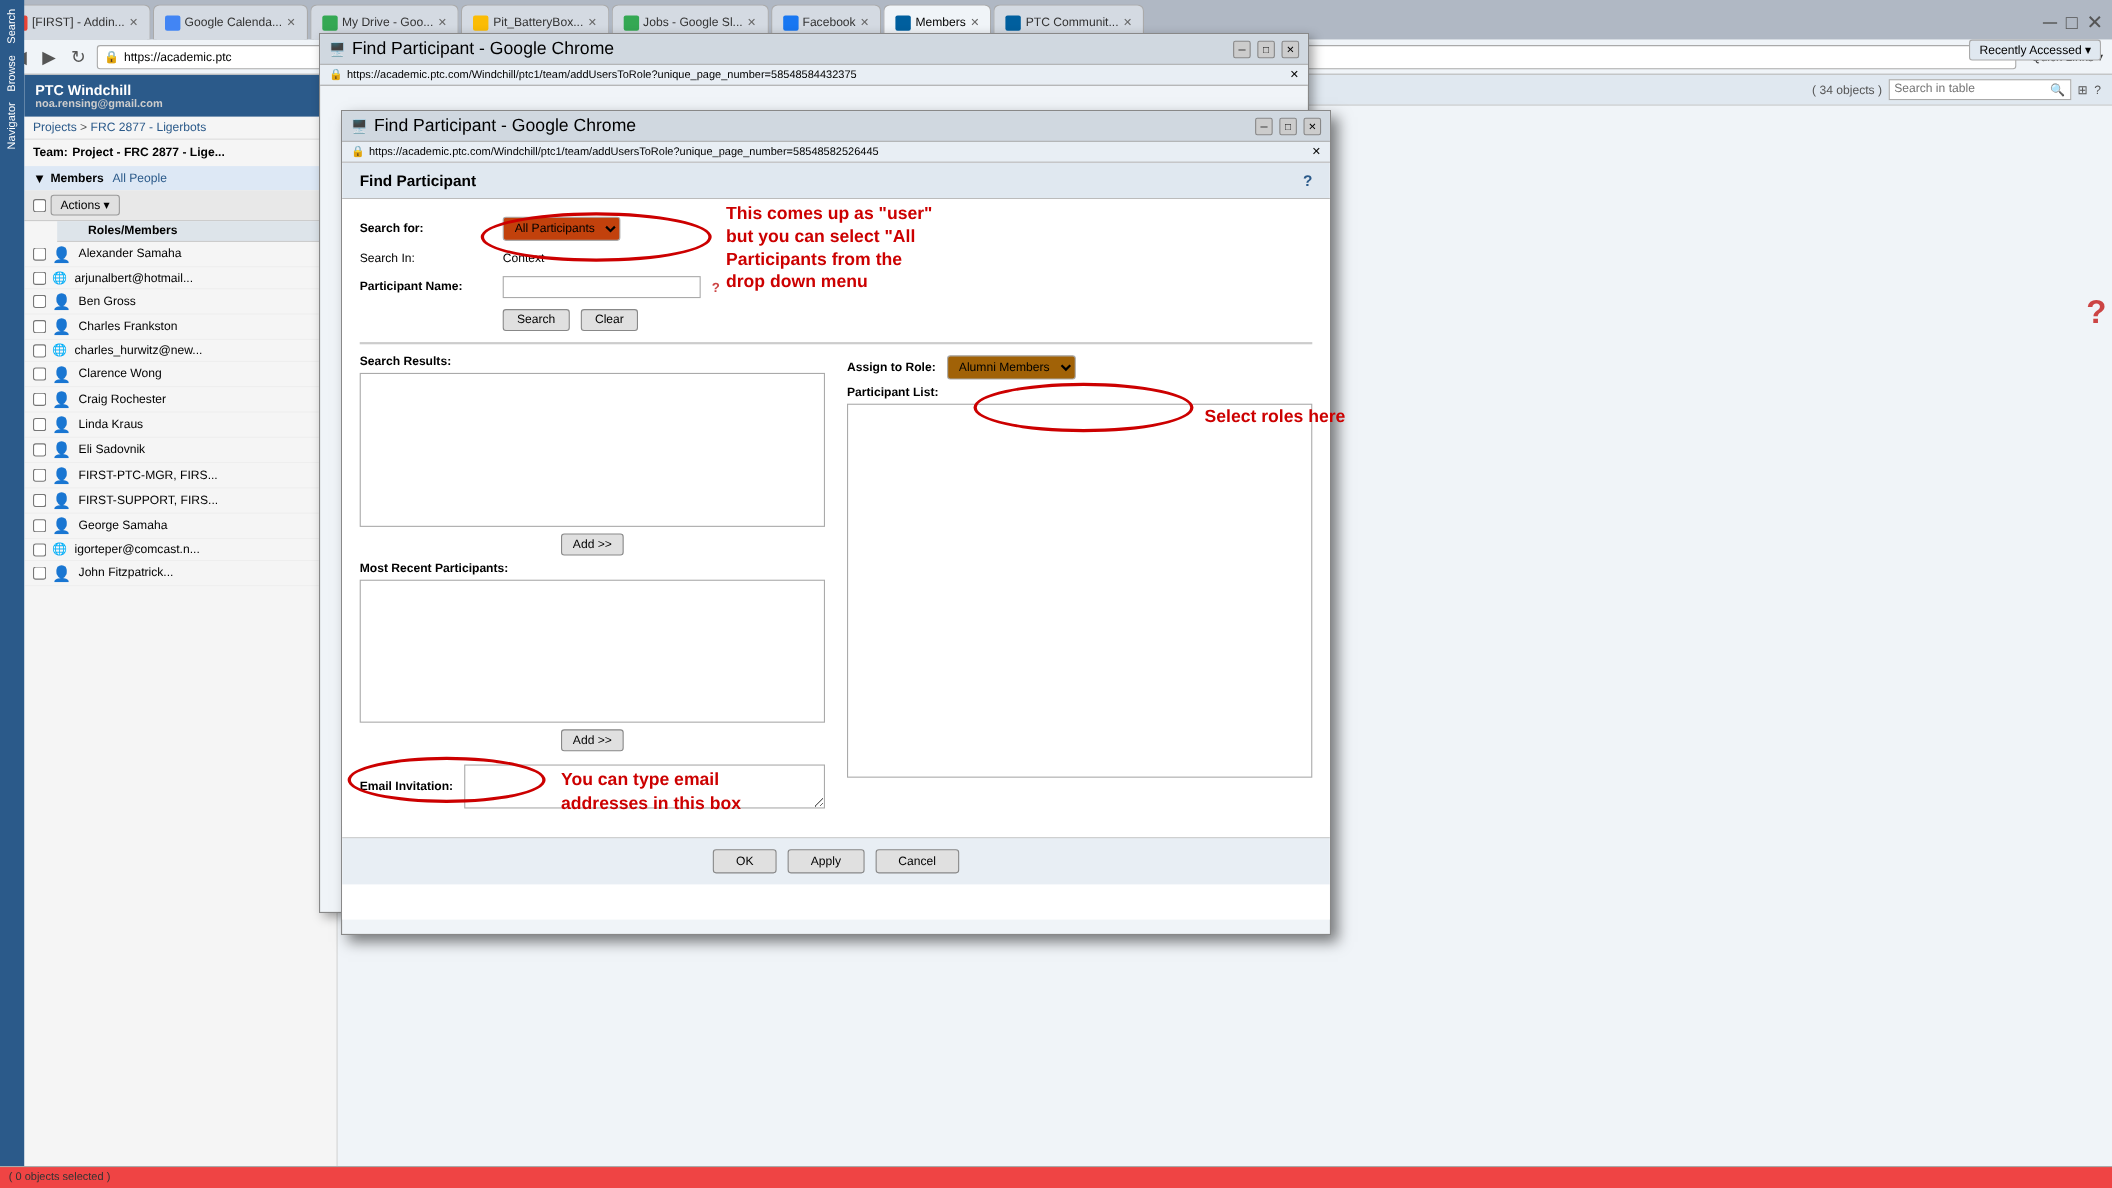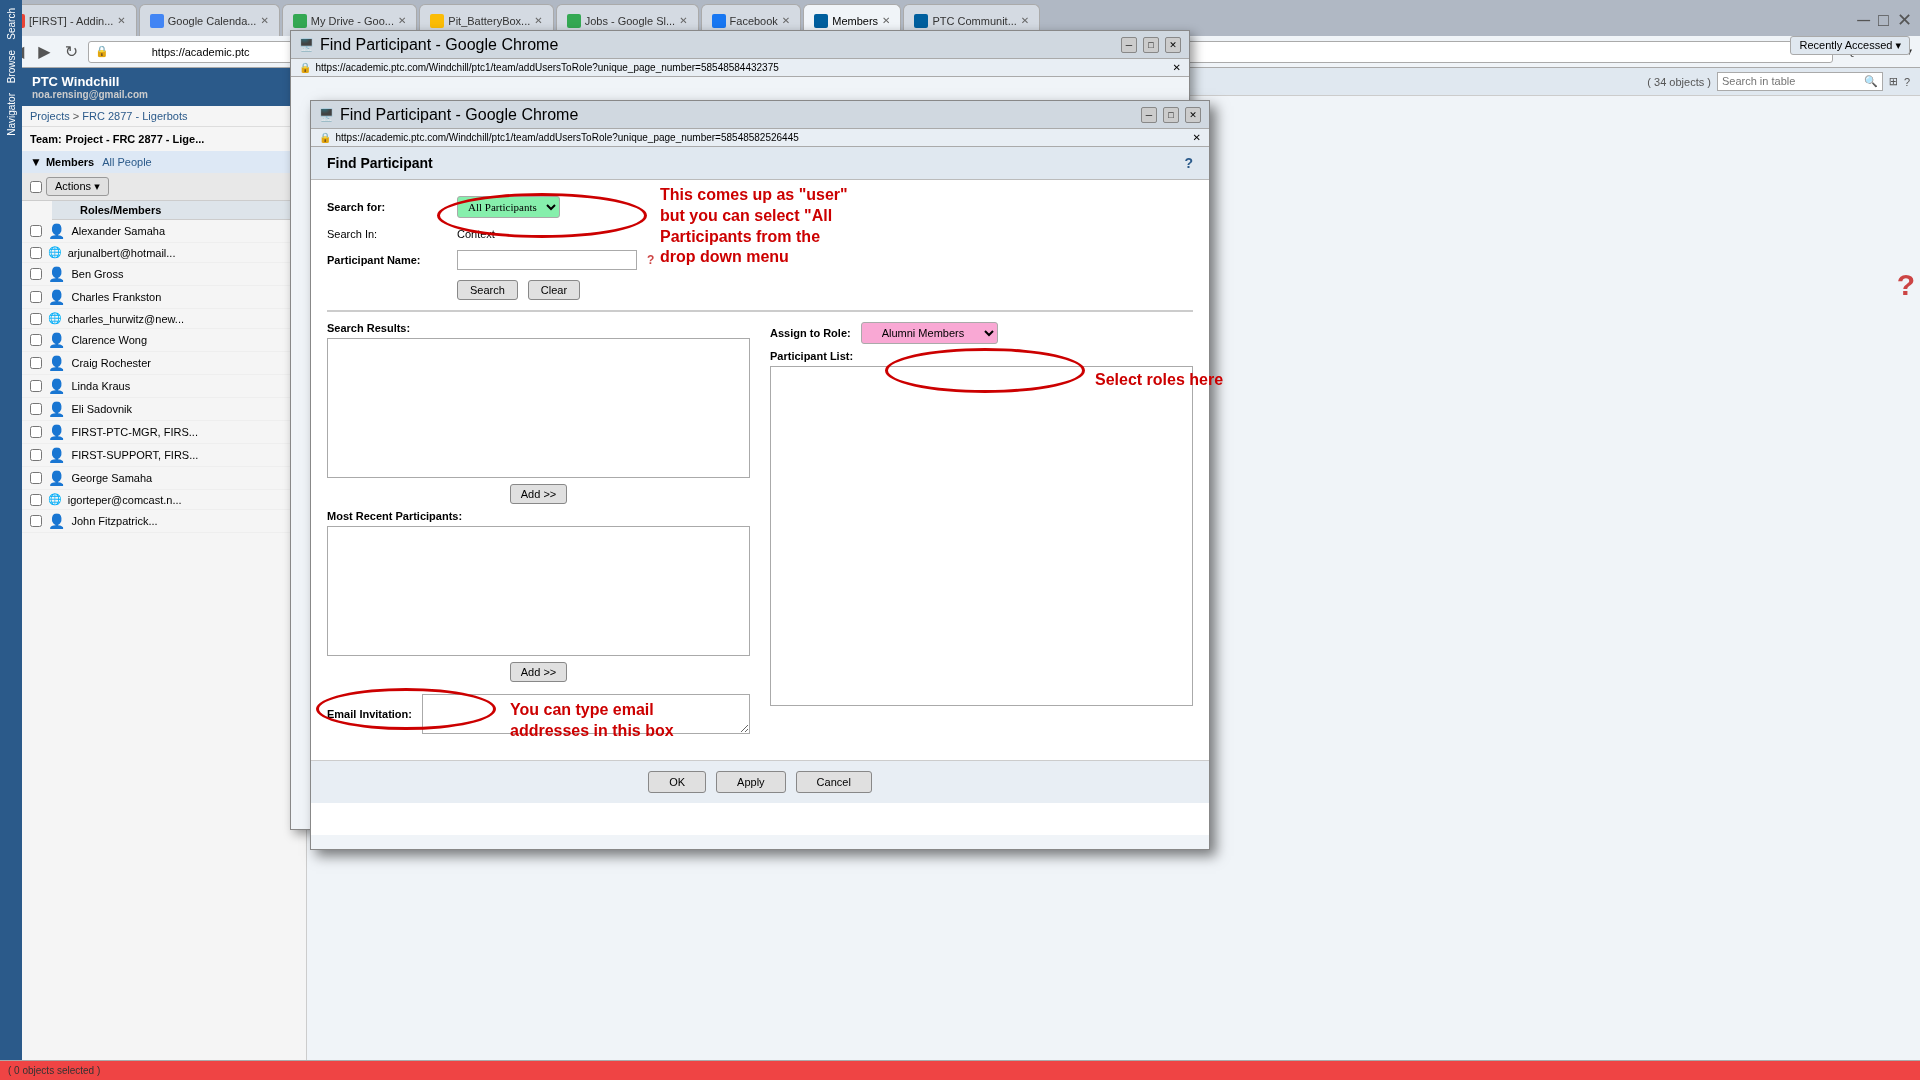--- a/index.html
+++ b/index.html
@@ -300,23 +300,22 @@
       gap: 10px;
     }
     .fp-label { font-size: 11px; font-weight: bold; width: 120px; flex-shrink: 0; }
     .fp-label-light { font-size: 11px; width: 120px; flex-shrink: 0; }
 
     .fp-select {
       padding: 3px 6px;
       border: 1px solid #aaa;
       border-radius: 3px;
       font-size: 11px;
-      background: #86efac;
-      cursor: pointer;
-      font-family: Liberation Serif, serif;
+      background: #c2410c;
+      cursor: pointer;
     }
     .fp-input {
       padding: 3px 6px;
       border: 1px solid #aaa;
       font-size: 11px;
       width: 180px;
     }
     .fp-btn {
       padding: 3px 12px;
       border: 1px solid #888;
@@ -355,25 +354,25 @@
     }
 
     .fp-role-row {
       display: flex;
       align-items: center;
       gap: 10px;
       margin-bottom: 6px;
     }
     .fp-role-label { font-size: 11px; font-weight: bold; }
     .fp-role-select {
-      padding: 3px 16px;
+      padding: 3px 6px;
       border: 1px solid #aaa;
       border-radius: 3px;
       font-size: 11px;
-      background: #f9a8d4;
+      background: #a16207;
       cursor: pointer;
     }
 
     .fp-most-recent { margin-top: 0; }
     .fp-most-recent-listbox {
       width: 100%;
       height: 130px;
       border: 1px solid #aaa;
       background: white;
       overflow-y: auto;
@@ -524,21 +523,21 @@
       <span style="cursor:pointer;">✕</span>
     </div>
   </div>
 
   <div class="address-bar">
     <span class="nav-btn">◀</span>
     <span class="nav-btn">▶</span>
     <span class="nav-btn">↻</span>
     <div class="url-box">
       <span class="lock-icon">🔒</span>
-      <span style="font-size:11px;margin-left:39px;">https://academic.ptc</span>
+      <span style="font-size:11px;">https://academic.ptc</span>
     </div>
     <span class="quick-links">Quick Links ▾</span>
   </div>
 
   <div class="main-content">
 
     <div class="vertical-nav">
       <span class="vertical-nav-item">Search</span>
       <span class="vertical-nav-item">Browse</span>
       <span class="vertical-nav-item">Navigator</span>

